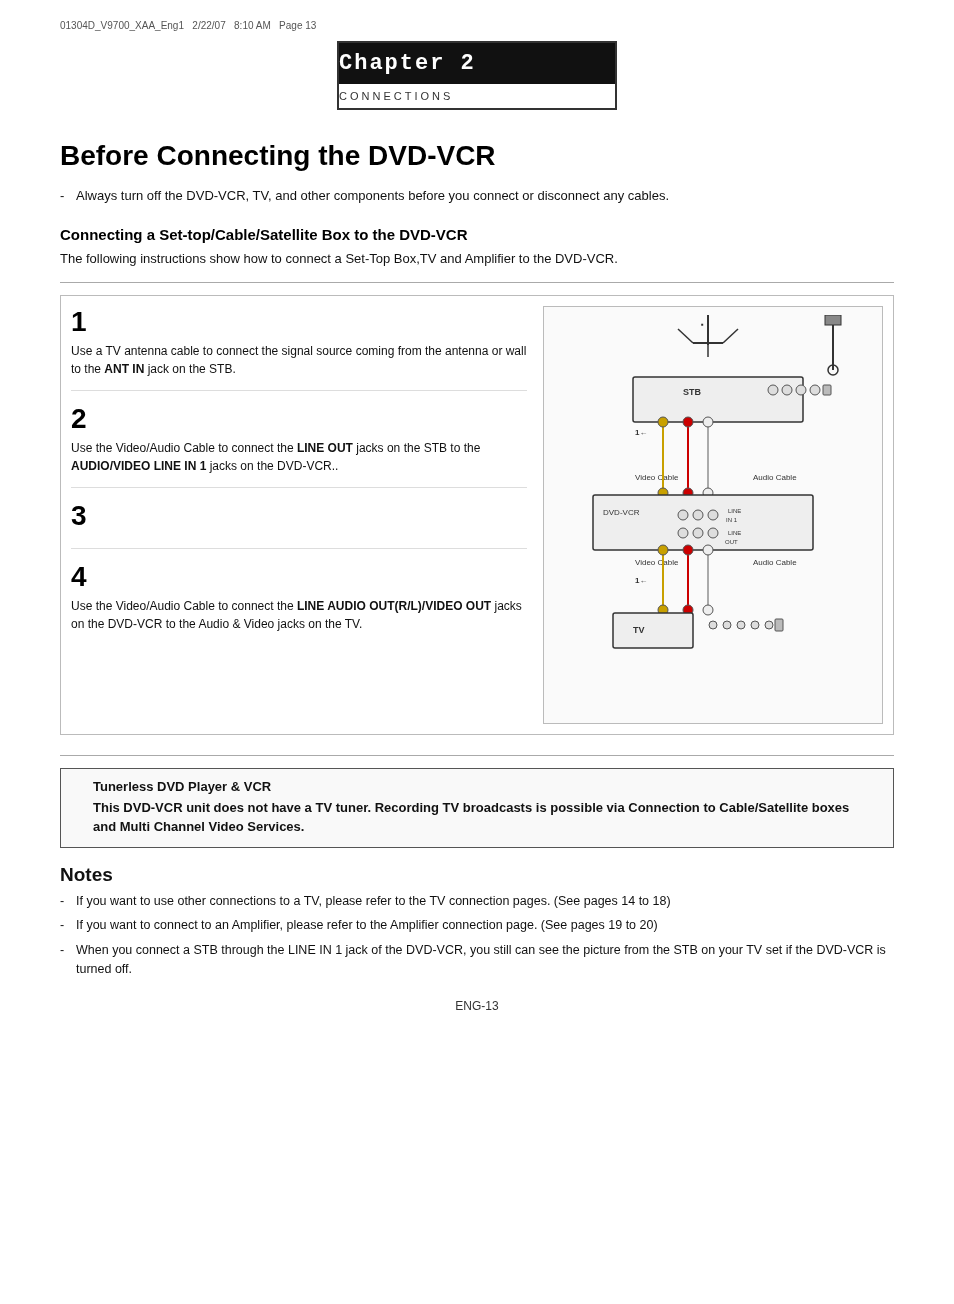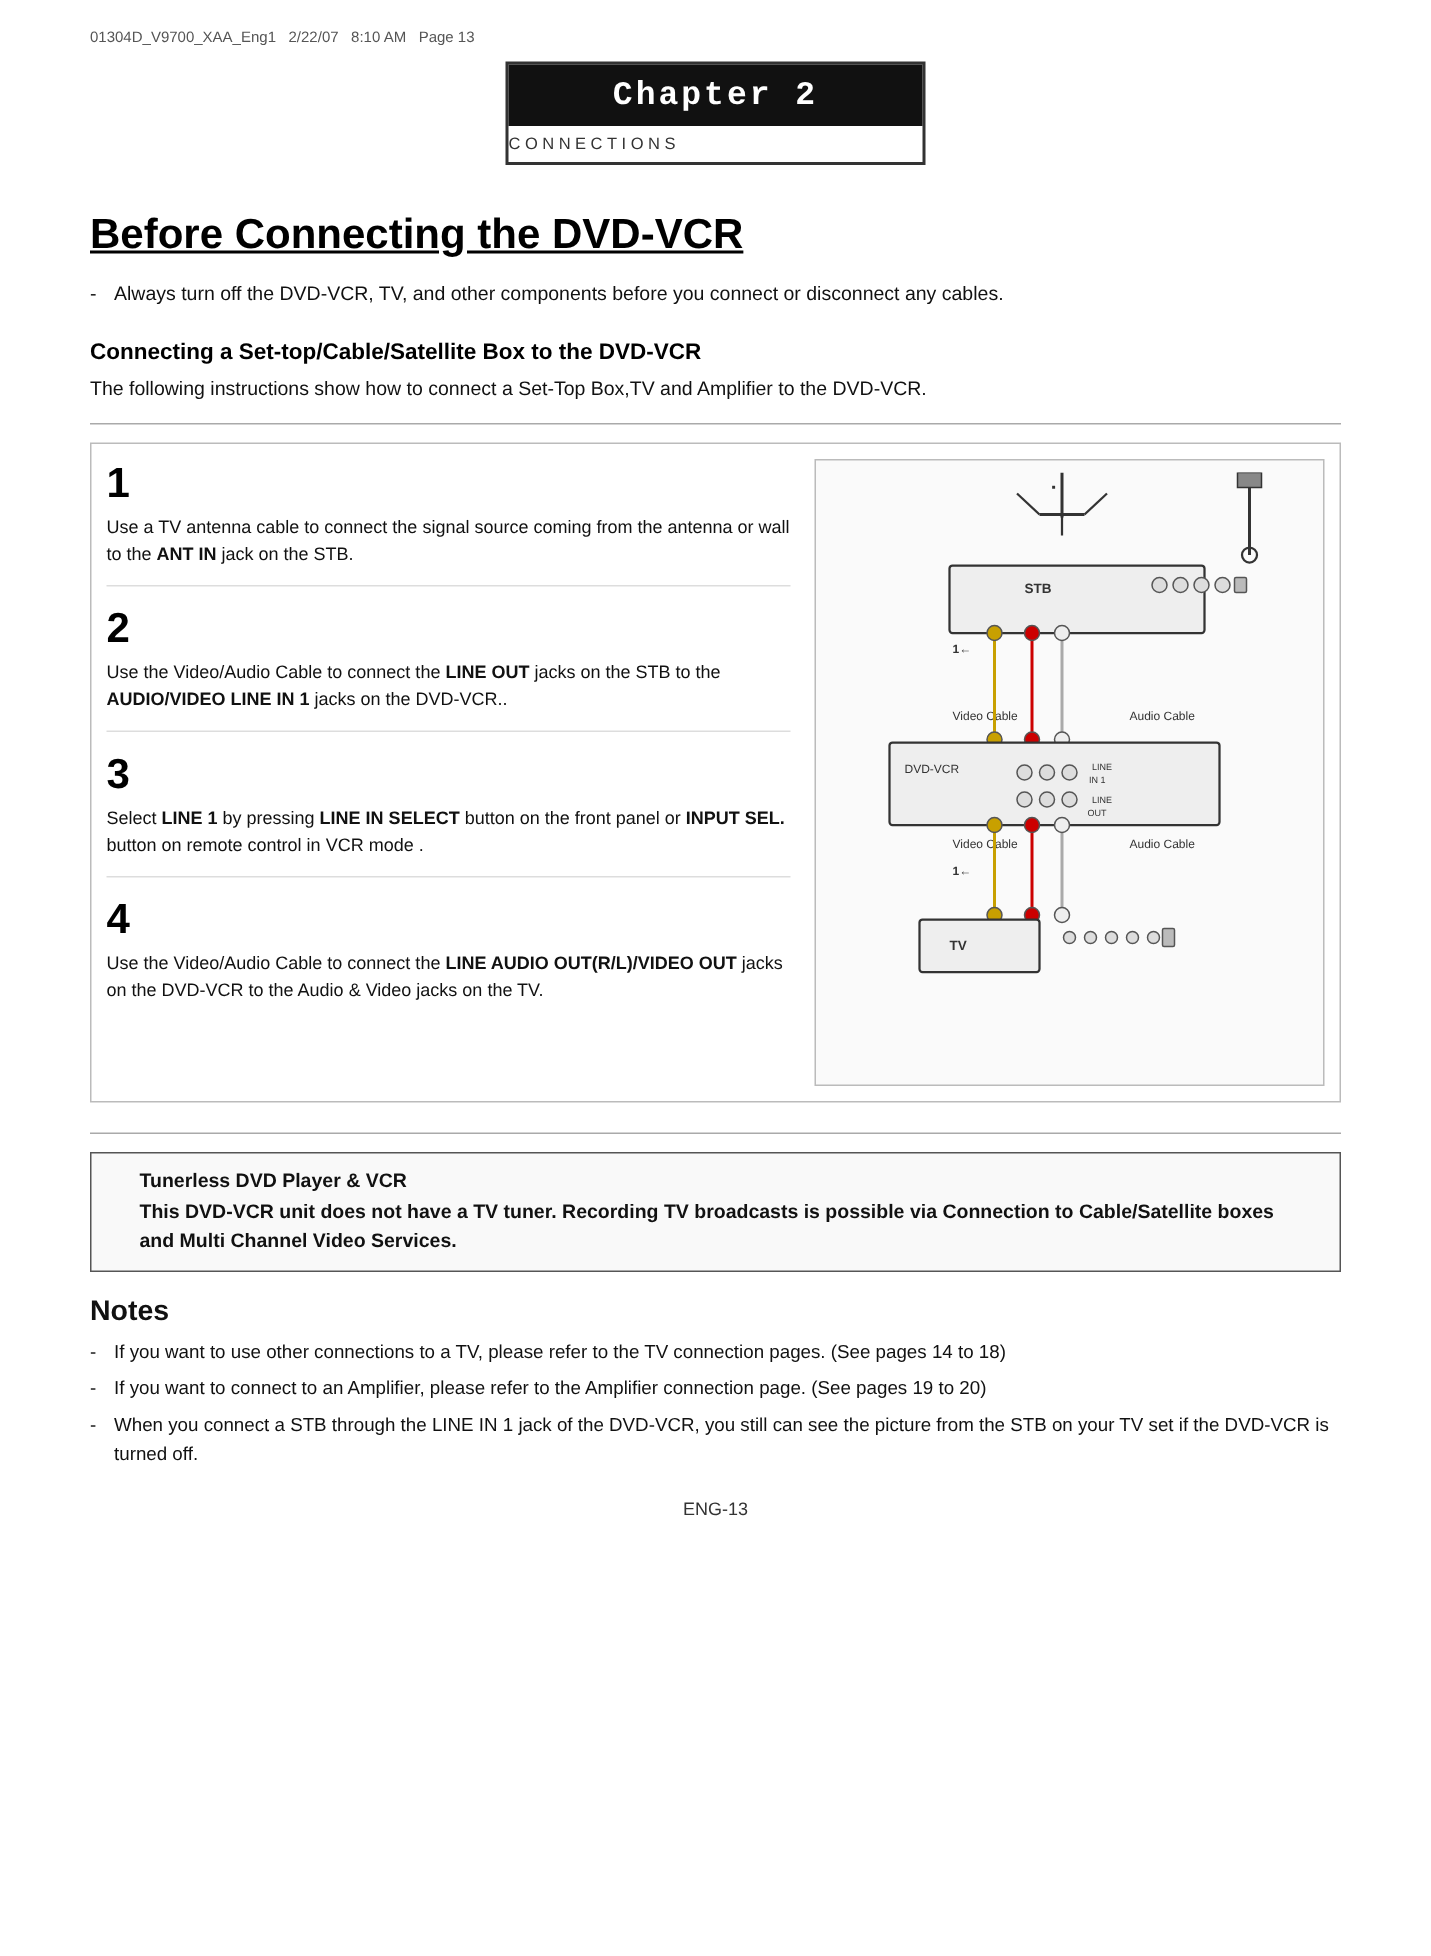--- a/index.html
+++ b/index.html
@@ -20,41 +20,39 @@
     }
 
     .chapter-box {
       border: 2px solid #333;
       width: 280px;
       margin: 0 auto 30px auto;
     }
     .chapter-title {
       background: #111;
       color: #fff;
-      text-align: center;
       font-size: 22px;
       font-weight: bold;
       padding: 8px 0;
       font-family: 'Courier New', monospace;
       letter-spacing: 2px;
     }
     .chapter-subtitle {
       text-align: left;
       font-size: 11px;
       letter-spacing: 3px;
       padding: 6px 0;
       color: #333;
     }
 
     .page-title {
       font-size: 28px;
       font-weight: bold;
       margin-bottom: 14px;
       color: #000;
-      text-decoration: underline;
     }
 
     .bullet-list {
       list-style: none;
       margin-bottom: 20px;
       padding-left: 0;
     }
     .bullet-list li {
       padding-left: 16px;
       position: relative;
@@ -231,23 +229,20 @@
 
     <div class="step-block">
       <div class="step-number">2</div>
       <div class="step-text">
         Use the Video/Audio Cable to connect the <b>LINE OUT</b> jacks on the STB to the <b>AUDIO/VIDEO LINE IN 1</b> jacks on the DVD-VCR..
       </div>
     </div>
 
     <div class="step-block">
       <div class="step-number">3</div>
-      <div class="step-text">
-        Select <b>LINE 1</b> by pressing <b>LINE IN SELECT</b> button on the front panel or <b>INPUT SEL.</b> button on remote control in VCR mode .
-      </div>
     </div>
 
     <div class="step-block">
       <div class="step-number">4</div>
       <div class="step-text">
         Use the Video/Audio Cable to connect the <b>LINE AUDIO OUT(R/L)/VIDEO OUT</b> jacks on the DVD-VCR to the Audio &amp; Video jacks on the TV.
       </div>
     </div>
 
   </div>

